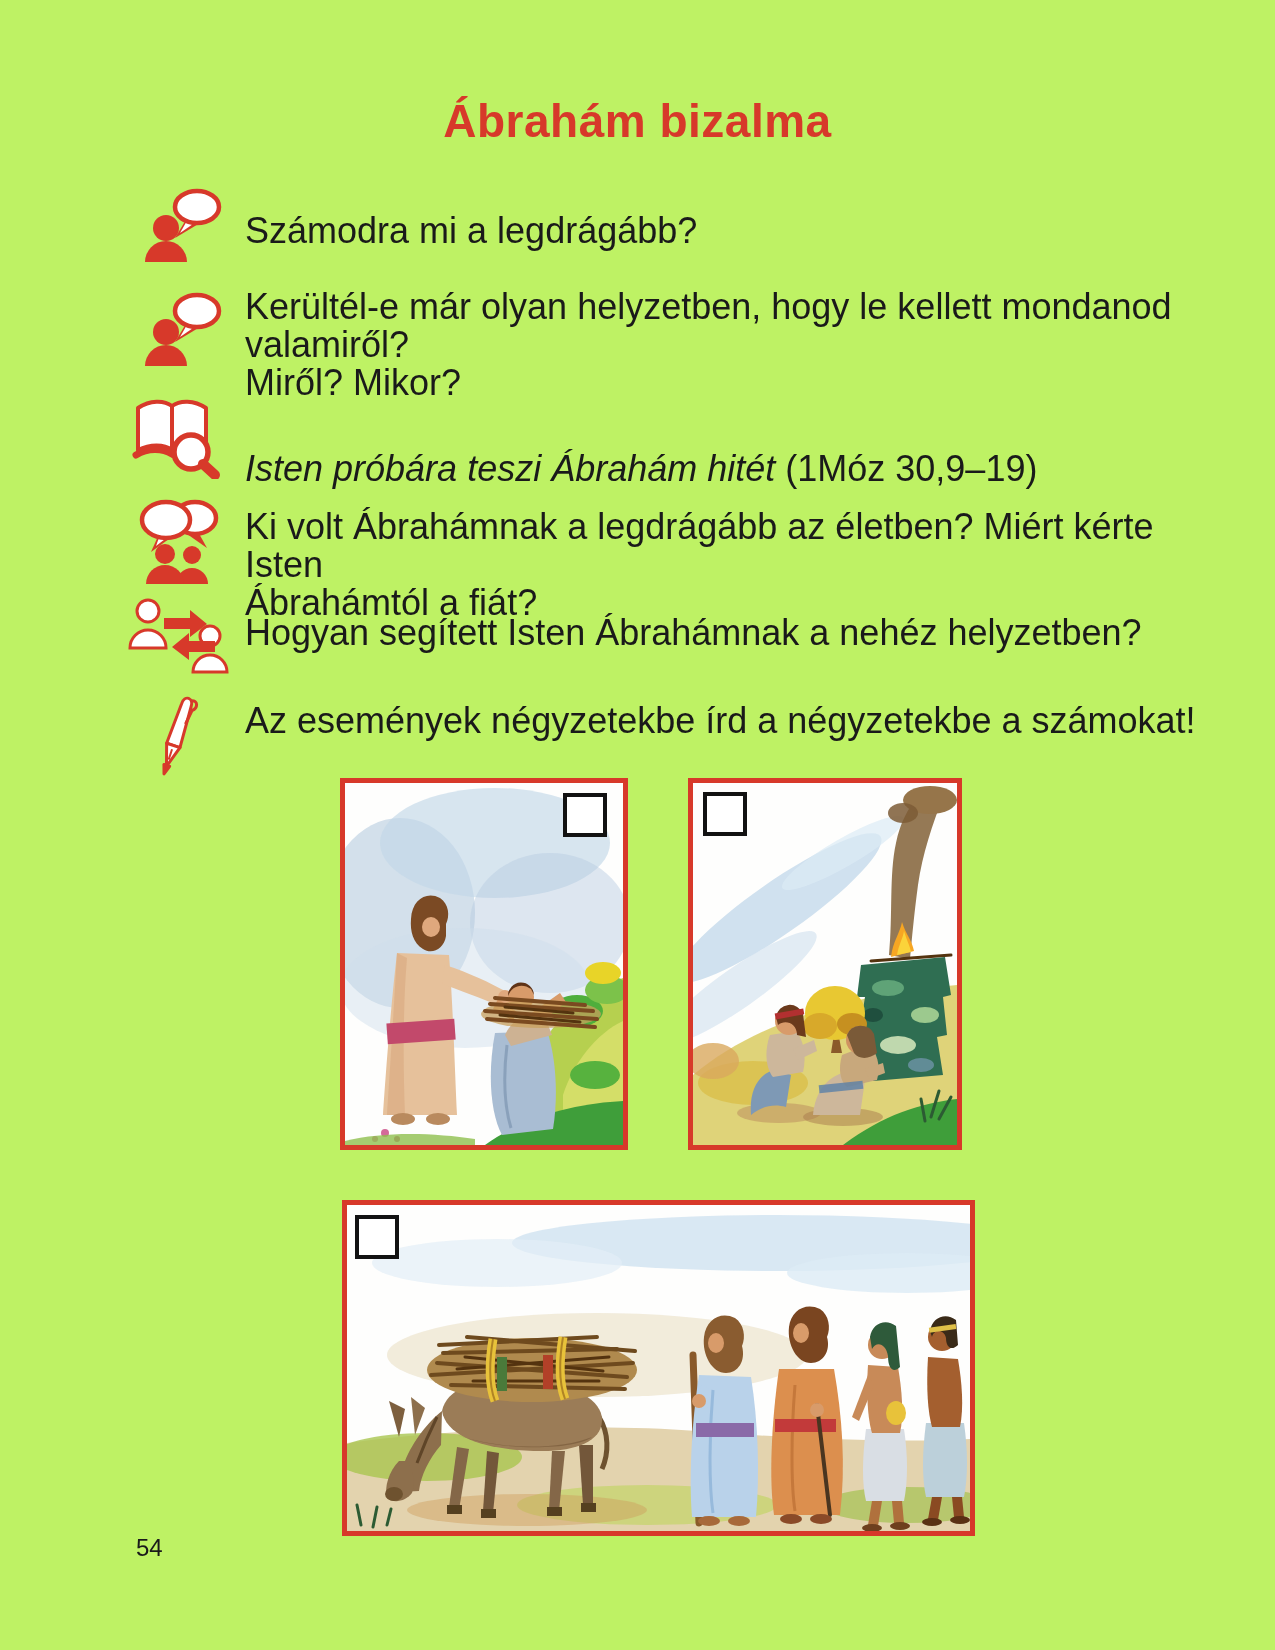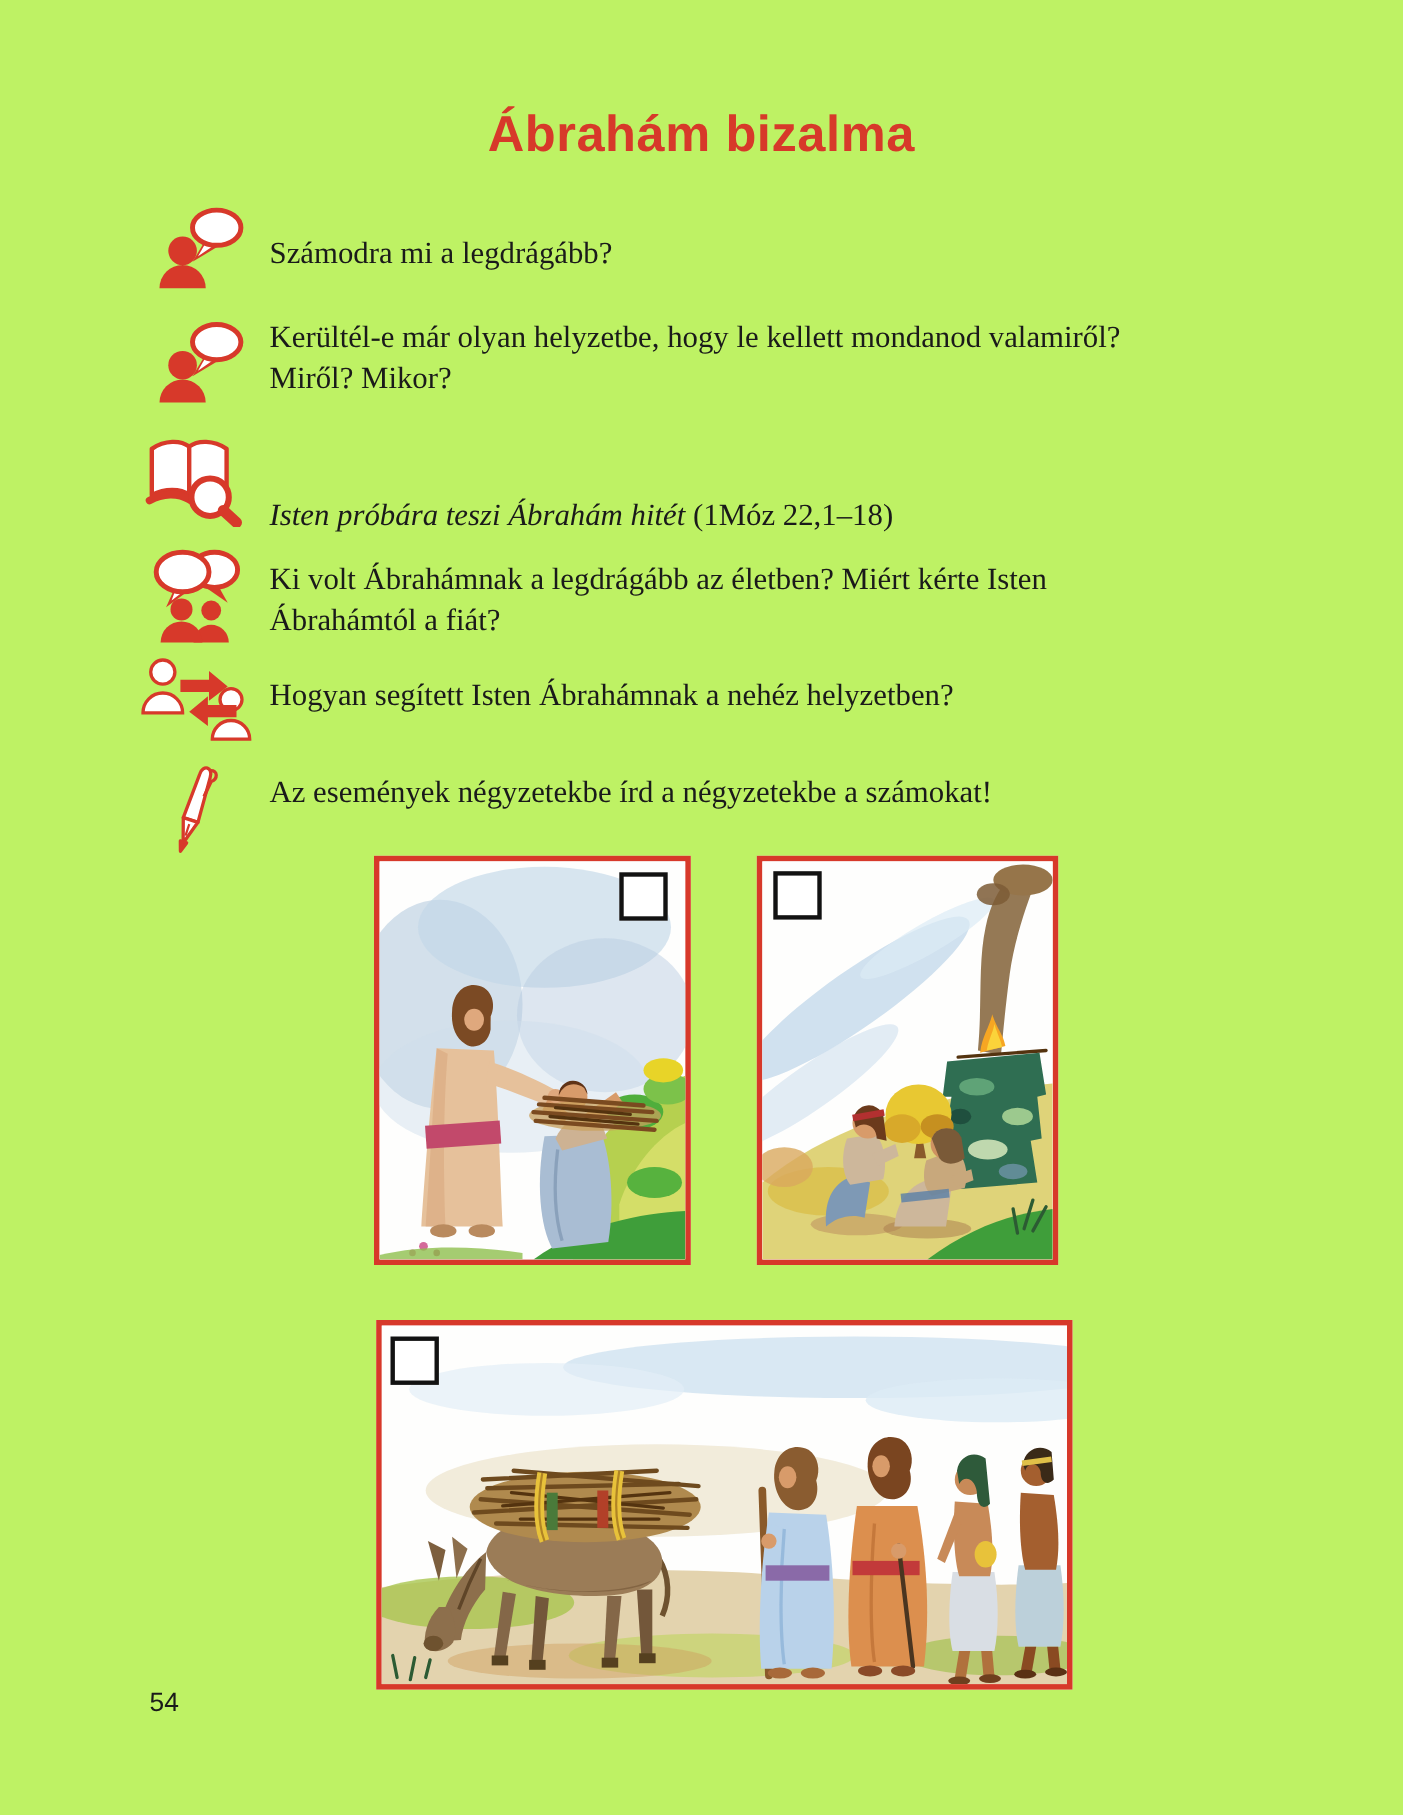--- a/index.html
+++ b/index.html
@@ -7,22 +7,22 @@
     position:relative;width:1275px;height:1650px;background:#bef264;overflow:hidden;
     font-family:"Liberation Sans",sans-serif;color:#1a1a1a;
     --accent:#d7392a;
   }
   .page-title{
     position:absolute;top:94px;left:0;width:100%;text-align:center;
     font-size:46px;font-weight:bold;color:var(--accent);letter-spacing:.5px;
   }
   .icon{position:absolute;}
   .q-text{
-    position:absolute;left:245px;font-size:28px;line-height:38px;
-    white-space:pre-line;width:960px;font-family:Liberation Serif, serif;
+    position:absolute;left:245px;font-size:36px;line-height:38px;
+    white-space:pre-line;width:960px;
   }
   .q-italic{font-style:italic;text-align:center;}
   .pic{
     position:absolute;border:5px solid var(--accent);background:#fff;box-sizing:border-box;
   }
   .pic svg{display:block;width:100%;height:100%;}
   .seq-box{
     position:absolute;width:44px;height:44px;border:4px solid #121212;background:#ffffff;
     box-sizing:border-box;font-size:30px;text-align:center;line-height:38px;
   }
@@ -44,34 +44,34 @@
   </svg>
   <div class="q-text" style="top:212px">Számodra mi a legdrágább?</div>
 
   <svg class="icon" style="left:140px;top:290px" width="86" height="82" viewBox="0 0 86 82">
     <path d="M47 32 L35 52 L60 37 Z" fill="#d7392a"></path>
     <path d="M48 33 L40 47 L56 36 Z" fill="#fff"></path>
     <ellipse cx="57" cy="21" rx="22" ry="16" fill="#fff" stroke="#d7392a" stroke-width="4.5"></ellipse>
     <circle cx="26" cy="42" r="13" fill="#d7392a"></circle>
     <path d="M5 76 a21 21 0 0 1 42 0 Z" fill="#d7392a"></path>
   </svg>
-  <div class="q-text" style="top:288px">Kerültél-e már olyan helyzetbe, hogy le kellett mondanod valamiről?
+  <div class="q-text" style="top:288px">Kerültél-e már olyan helyzetben, hogy le kellett mondanod valamiről?
 Miről? Mikor?</div>
 
   <svg class="icon" style="left:128px;top:394px" width="100" height="85" viewBox="0 0 100 85">
     <g fill="#fff" stroke="#d7392a" stroke-width="4" stroke-linejoin="round">
       <path d="M10 14 C22 6 36 6 44 12 L44 56 C36 50 22 50 10 56 Z"></path>
       <path d="M78 14 C66 6 52 6 44 12 L44 56 C52 50 66 50 78 56 Z"></path>
     </g>
     <path d="M8 61 C20 54 34 54 44 60 C54 54 66 54 74 58" fill="none" stroke="#d7392a" stroke-width="7" stroke-linecap="round"></path>
     <circle cx="63" cy="58" r="17" fill="#fff" stroke="#d7392a" stroke-width="5.5"></circle>
     <path d="M75 70 L87 81" stroke="#d7392a" stroke-width="10" stroke-linecap="round"></path>
   </svg>
   <div class="q-text" style="top:412px">
-    <span class="q-italic">Isten próbára teszi Ábrahám hitét</span><span> (1Móz 22,1–18)</span>
+    <span class="q-italic">Isten próbára teszi Ábrahám hitét</span><span> (1Móz 30,9–19)</span>
   </div>
 
   <svg class="icon" style="left:133px;top:494px" width="90" height="92" viewBox="0 0 90 92">
     <path d="M64 36 L74 54 L54 40 Z" fill="#d7392a"></path>
     <ellipse cx="62" cy="24" rx="21" ry="16" fill="#fff" stroke="#d7392a" stroke-width="4.5"></ellipse>
     <path d="M26 40 L18 58 L40 42 Z" fill="#d7392a"></path>
     <path d="M27 41 L23 52 L36 42 Z" fill="#fff"></path>
     <ellipse cx="33" cy="26" rx="24" ry="18" fill="#fff" stroke="#d7392a" stroke-width="4.5"></ellipse>
     <circle cx="59" cy="61" r="9" fill="#d7392a"></circle>
     <path d="M43 90 a16 16 0 0 1 32 0 Z" fill="#d7392a"></path>

